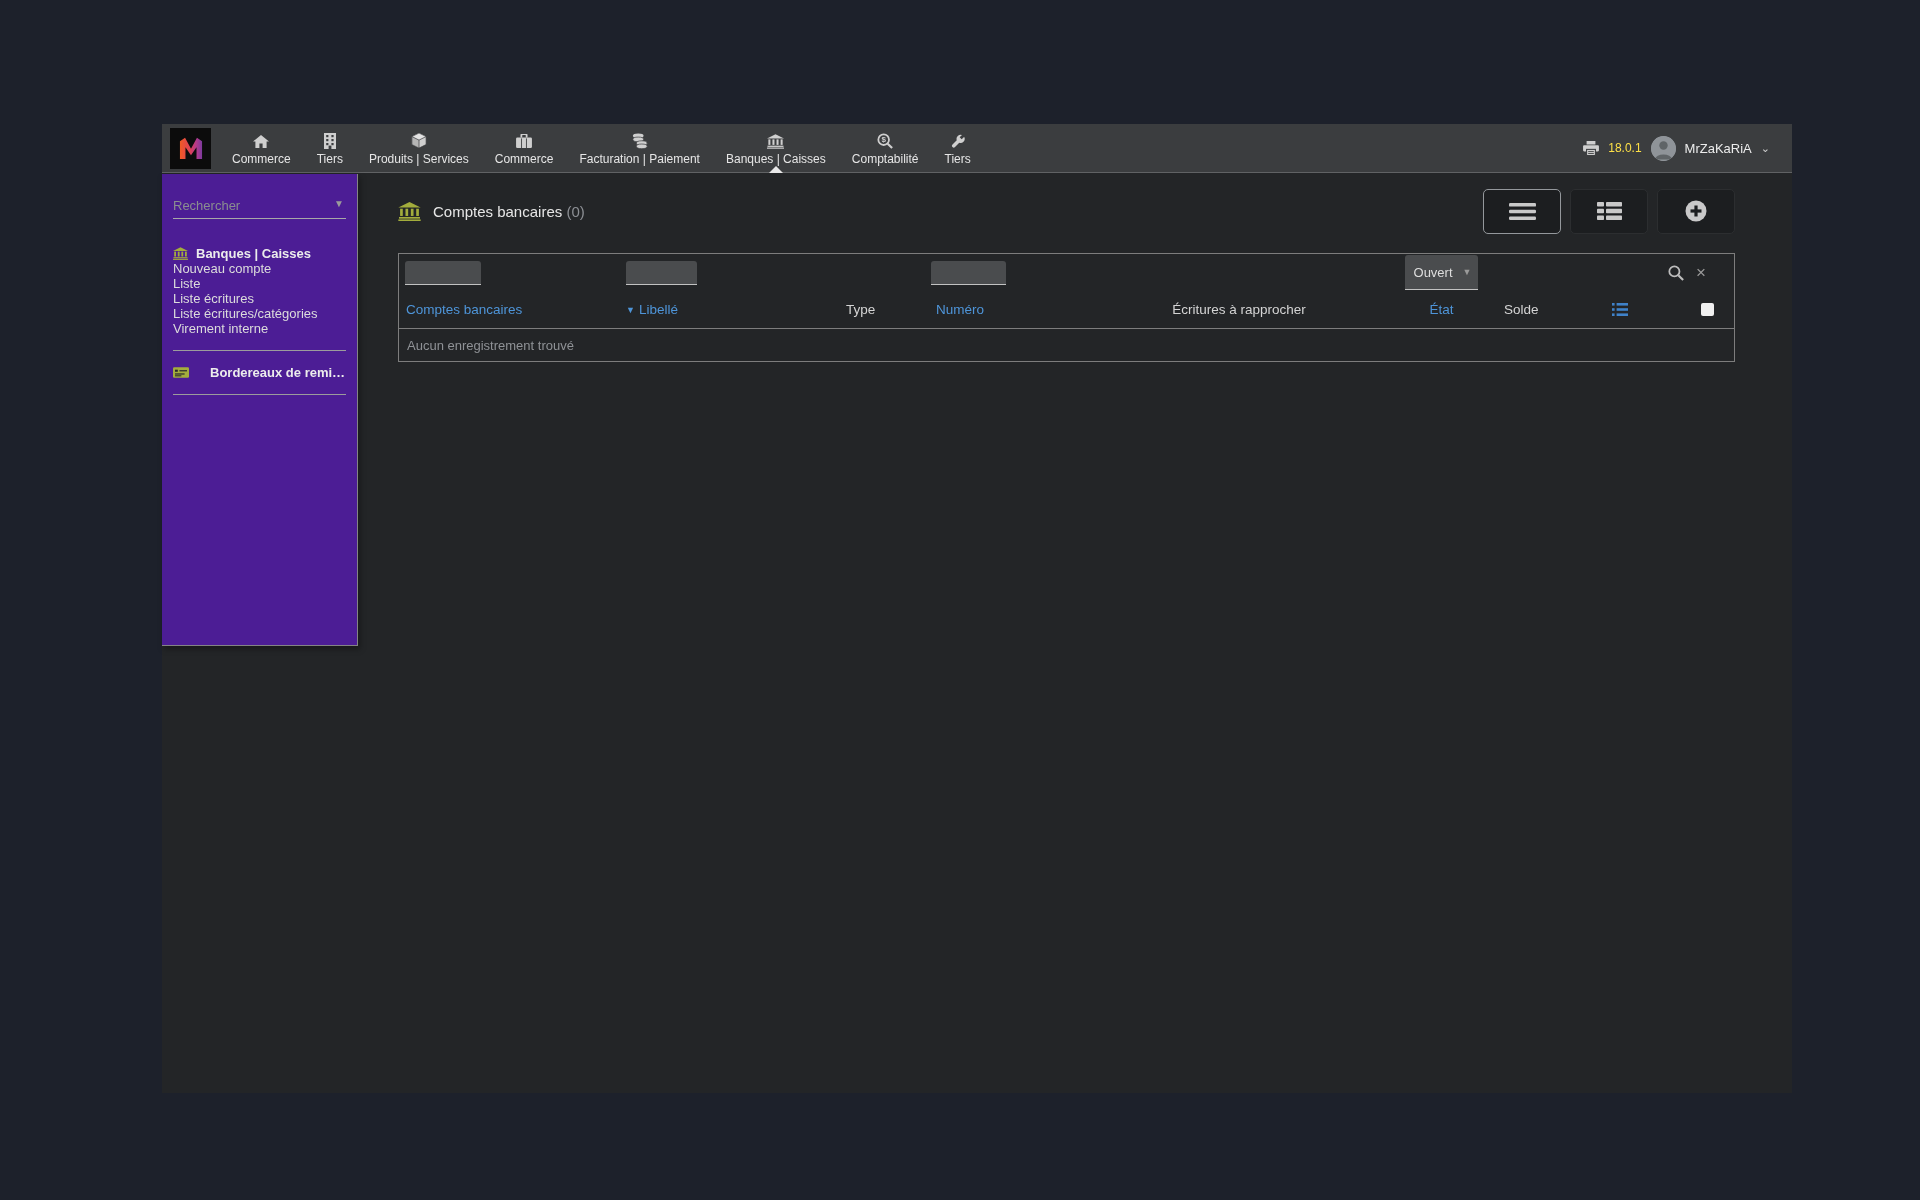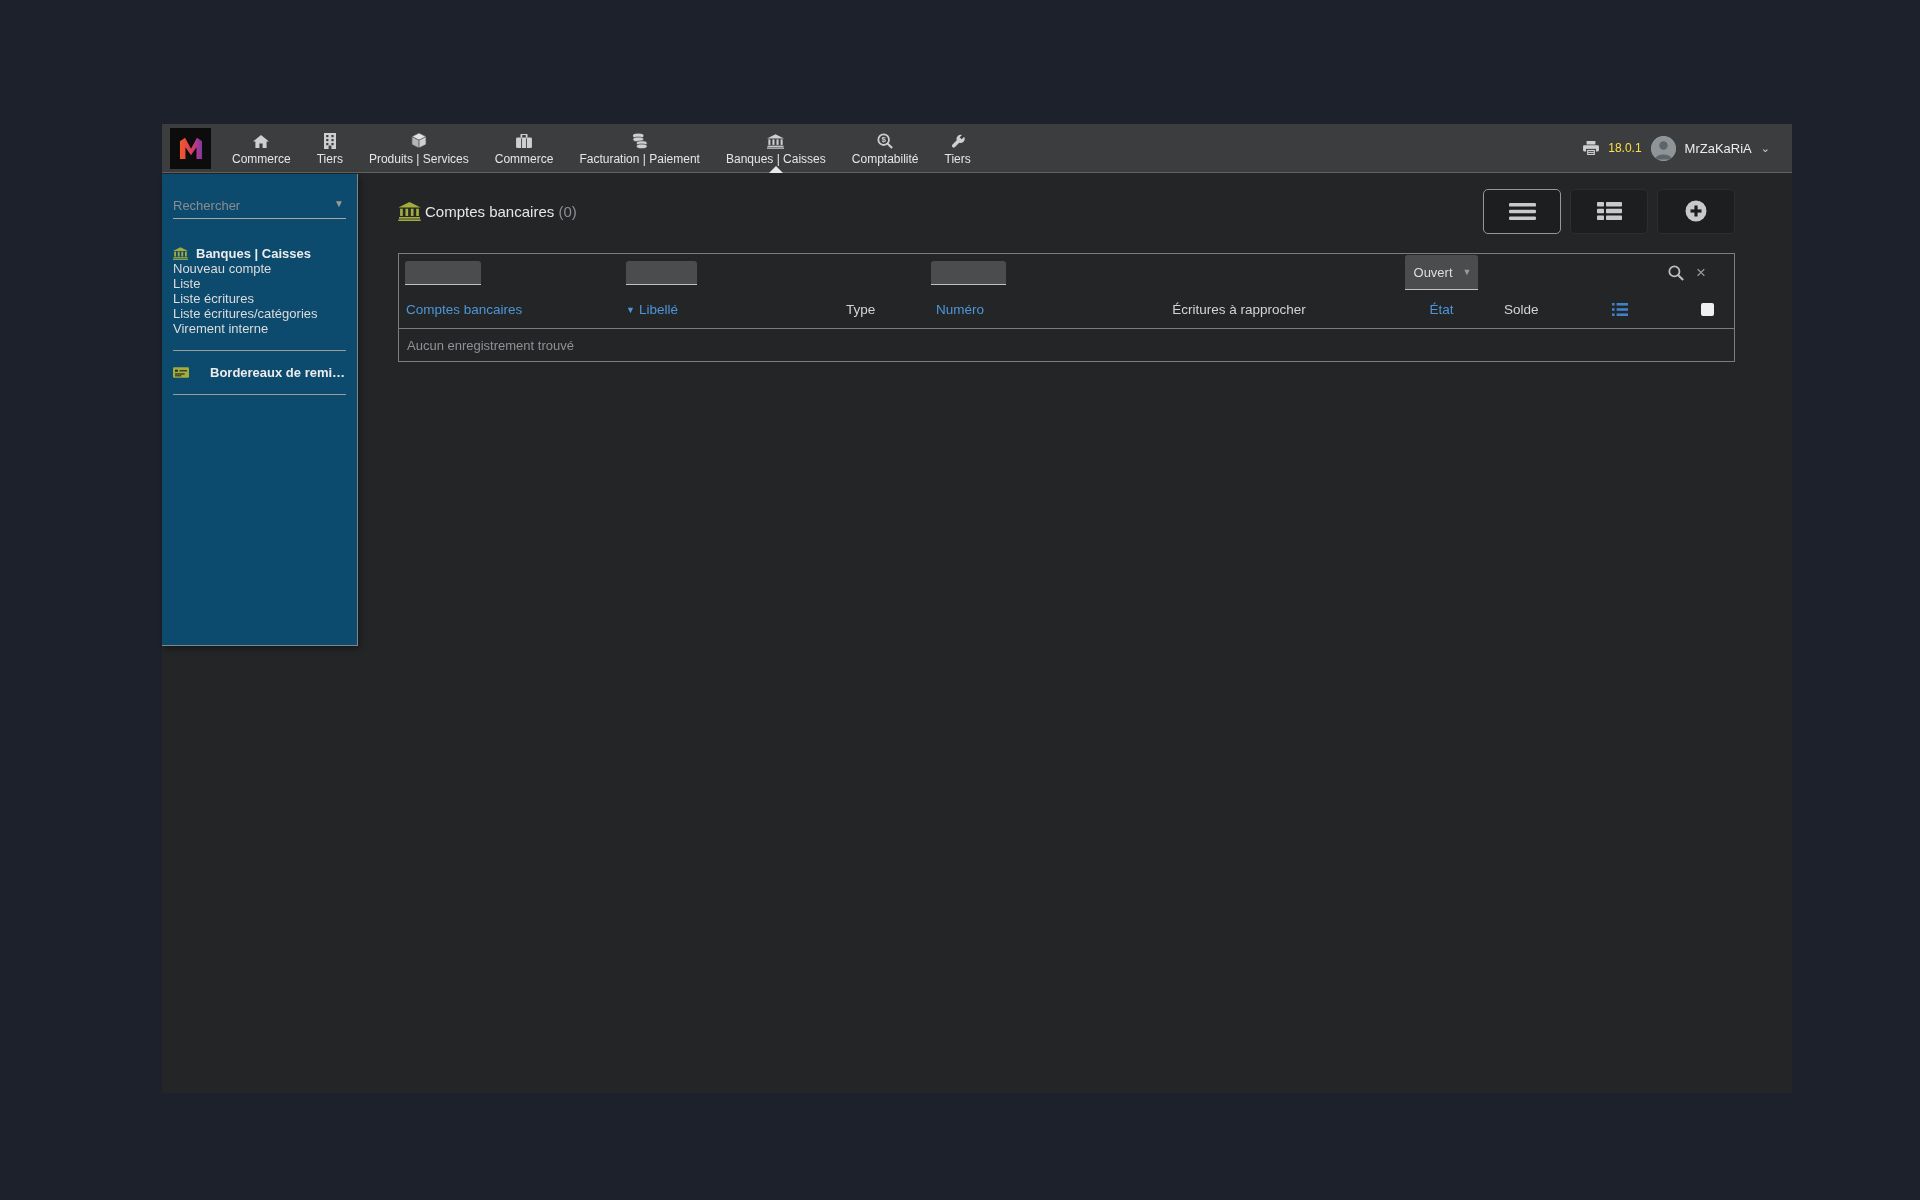--- a/index.html
+++ b/index.html
@@ -13,33 +13,33 @@
   .nav-item { position:relative; height:49px; padding:6px 13px 4px 13px; display:flex; flex-direction:column; align-items:center; justify-content:center; gap:3px; color:#e6e6e6; font-size:12px; cursor:pointer; white-space:nowrap; }
   .nav-item .nicon { height:17px; display:flex; align-items:flex-end; }
   .nav-caret { position:absolute; bottom:0; left:50%; transform:translateX(-50%); width:0; height:0; border-left:7px solid transparent; border-right:7px solid transparent; border-bottom:7px solid #e8e8e8; }
   .nav-right { margin-left:auto; display:flex; align-items:center; gap:9px; padding-right:22px; color:#d6d6d6; }
   .version { font-size:12px; color:#fde047; }
   .avatar { width:25px; height:25px; border-radius:50%; background:#8f9499; overflow:hidden; display:flex; align-items:center; justify-content:center; }
   .username { font-size:13px; color:#ececec; }
   .chev { font-size:11px; color:#cfcfcf; }
 
   
-  .sidebar { position:absolute; left:0; top:50px; width:196px; height:472px; background:#0c4a6e; border-right:1px solid #848484; border-bottom:1px solid #848484; box-shadow:2px 3px 6px rgba(0,0,0,.35); padding:22px 11px 0 11px; z-index:5; }
+  .sidebar { position:absolute; left:0; top:50px; width:196px; height:472px; background:#4c1d95; border-right:1px solid #848484; border-bottom:1px solid #848484; box-shadow:2px 3px 6px rgba(0,0,0,.35); padding:22px 11px 0 11px; z-index:5; }
   .search-wrap { position:relative; border-bottom:1px solid #a8a8a8; padding-bottom:4px; }
   .search-wrap input { width:100%; background:transparent; border:none; outline:none; color:#cfcfcf; font-size:13px; font-family:inherit; }
   .search-wrap input::placeholder { color:#8a8d90; }
   .search-caret { position:absolute; right:2px; top:2px; font-size:10px; color:#9b9b9b; }
   .side-section { display:flex; align-items:center; gap:8px; margin-top:27px; font-size:13px; font-weight:bold; color:#ececec; white-space:nowrap; overflow:hidden; }
   .side-item { font-size:13px; color:#dcdcdc; cursor:pointer; }
   .side-sep { border-top:1px solid #9c9c9c; margin-top:14px; }
   .side-section2 { margin-top:14px;gap:21px; }
 
   
   .main-header { position:absolute; left:236px; top:64px; width:1337px; height:46px; display:flex; align-items:center; }
-  .page-title-group { display:flex; align-items:center; gap:4px; }
+  .page-title-group { display:flex; align-items:center; gap:12px; }
   .page-title { font-size:15px; color:#e6e6e6; }
   .page-count { color:#8c8f94; }
   .toolbar { margin-left:auto; display:flex; gap:9px; }
   .tbtn { width:78px; height:45px; background:#1c1e20; border:1px solid #2c2e30; border-radius:5px; display:flex; align-items:center; justify-content:center; cursor:pointer; }
   .tbtn.selected { border:1px solid #94989c; }
 
   
   .table { position:absolute; left:236px; top:129px; width:1337px; border:1px solid #7d7d7d; }
   .trow { display:grid; grid-template-columns:220px 220px 90px 170px 280px 125px 1fr; align-items:center; }
   .row-filter { height:37px; }

